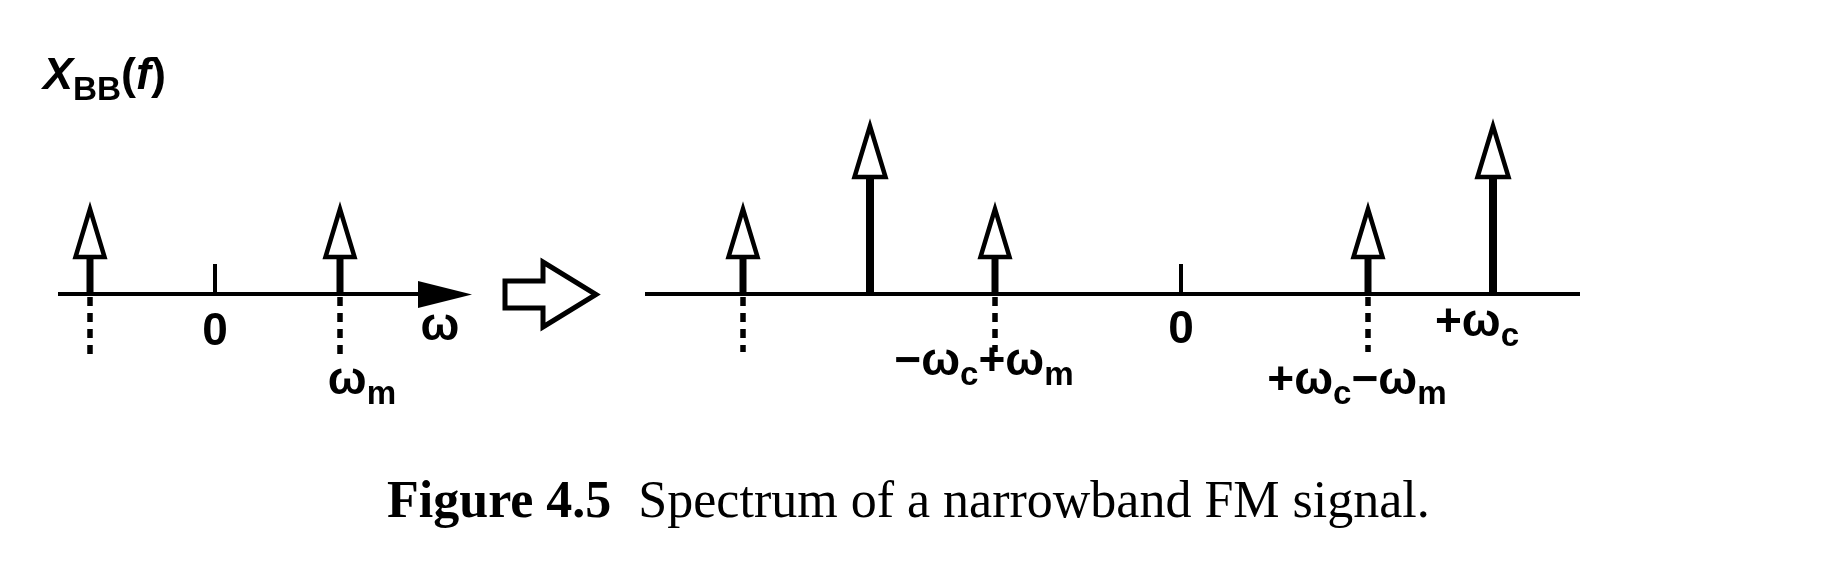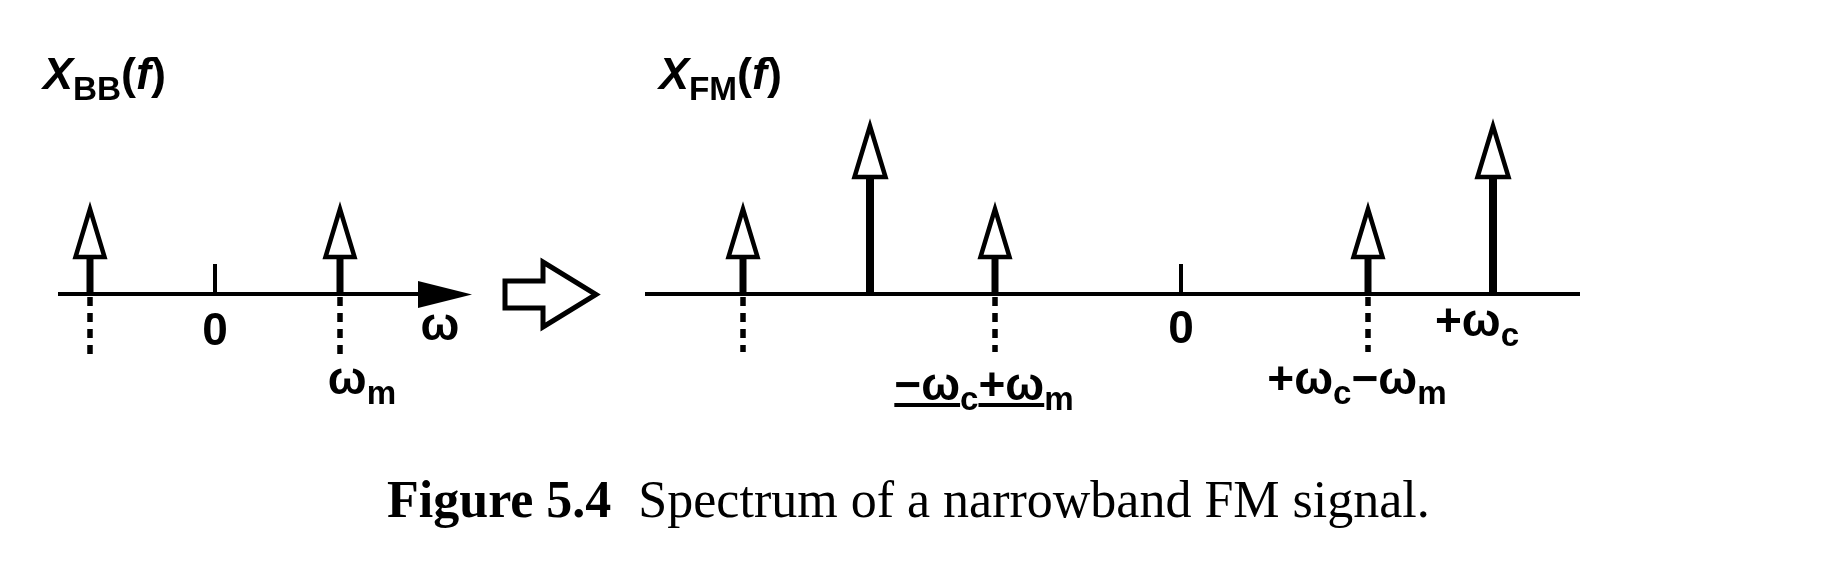--- a/index.html
+++ b/index.html
@@ -101,23 +101,20 @@
     <polygon points="1493,126 1477.5,177 1508.5,177" fill="#fff" stroke="#000" stroke-width="4.5"></polygon>
 
     <line x1="1620" y1="296" x2="1620" y2="252" stroke="#000" stroke-width="7"></line>
     <polygon points="1620,209 1605.5,257 1634.5,257" fill="#fff" stroke="#000" stroke-width="4.5"></polygon>
     <line x1="1620" y1="297" x2="1620" y2="352" stroke="#000" stroke-width="5.5" stroke-dasharray="9 7"></line>
   </svg>
 
   <div class="title" style="left:43px; top:51px;">
     <span class="it">X</span><sub class="tsub">BB</sub><span>(</span><span class="it">f</span><span>)</span>
   </div>
-  <div class="title" style="left:659px; top:51px;">
-    <span class="it">X</span><sub class="tsub">FM</sub><span>(</span><span class="it">f</span><span>)</span>
-  </div>
 
   <div class="lbl" style="left:215px; top:306px;">
     <span>0</span>
   </div>
   <div class="lbl" style="left:362px; top:355px;">
     <span>ω</span><sub class="s">m</sub>
   </div>
   <div class="lbl" style="left:440px; top:301px;">
     <span>ω</span>
   </div>
@@ -125,24 +122,24 @@
   <div class="lbl" style="left:1181px; top:304px;">
     <span>0</span>
   </div>
   <div class="lbl" style="left:1477px; top:297px;">
     <span>+ω</span><sub class="s">c</sub>
   </div>
   <div class="lbl" style="left:1777px; top:300px;">
     <span>ω</span>
   </div>
 
-  <div class="lbl" style="left:984px; top:361px;text-decoration:underline;">
+  <div class="lbl" style="left:984px; top:336px;">
     <span>−ω</span><sub class="s">c</sub><span>+ω</span><sub class="s">m</sub>
   </div>
   <div class="lbl" style="left:1357px; top:355px;">
     <span>+ω</span><sub class="s">c</sub><span>−ω</span><sub class="s">m</sub>
   </div>
 
   <div class="caption">
-    <span class="cap-label">Figure 5.4</span><span class="cap-text">Spectrum of a narrowband FM signal.</span>
+    <span class="cap-label">Figure 4.5</span><span class="cap-text">Spectrum of a narrowband FM signal.</span>
   </div>
 
 </div>
 
 </body></html>

